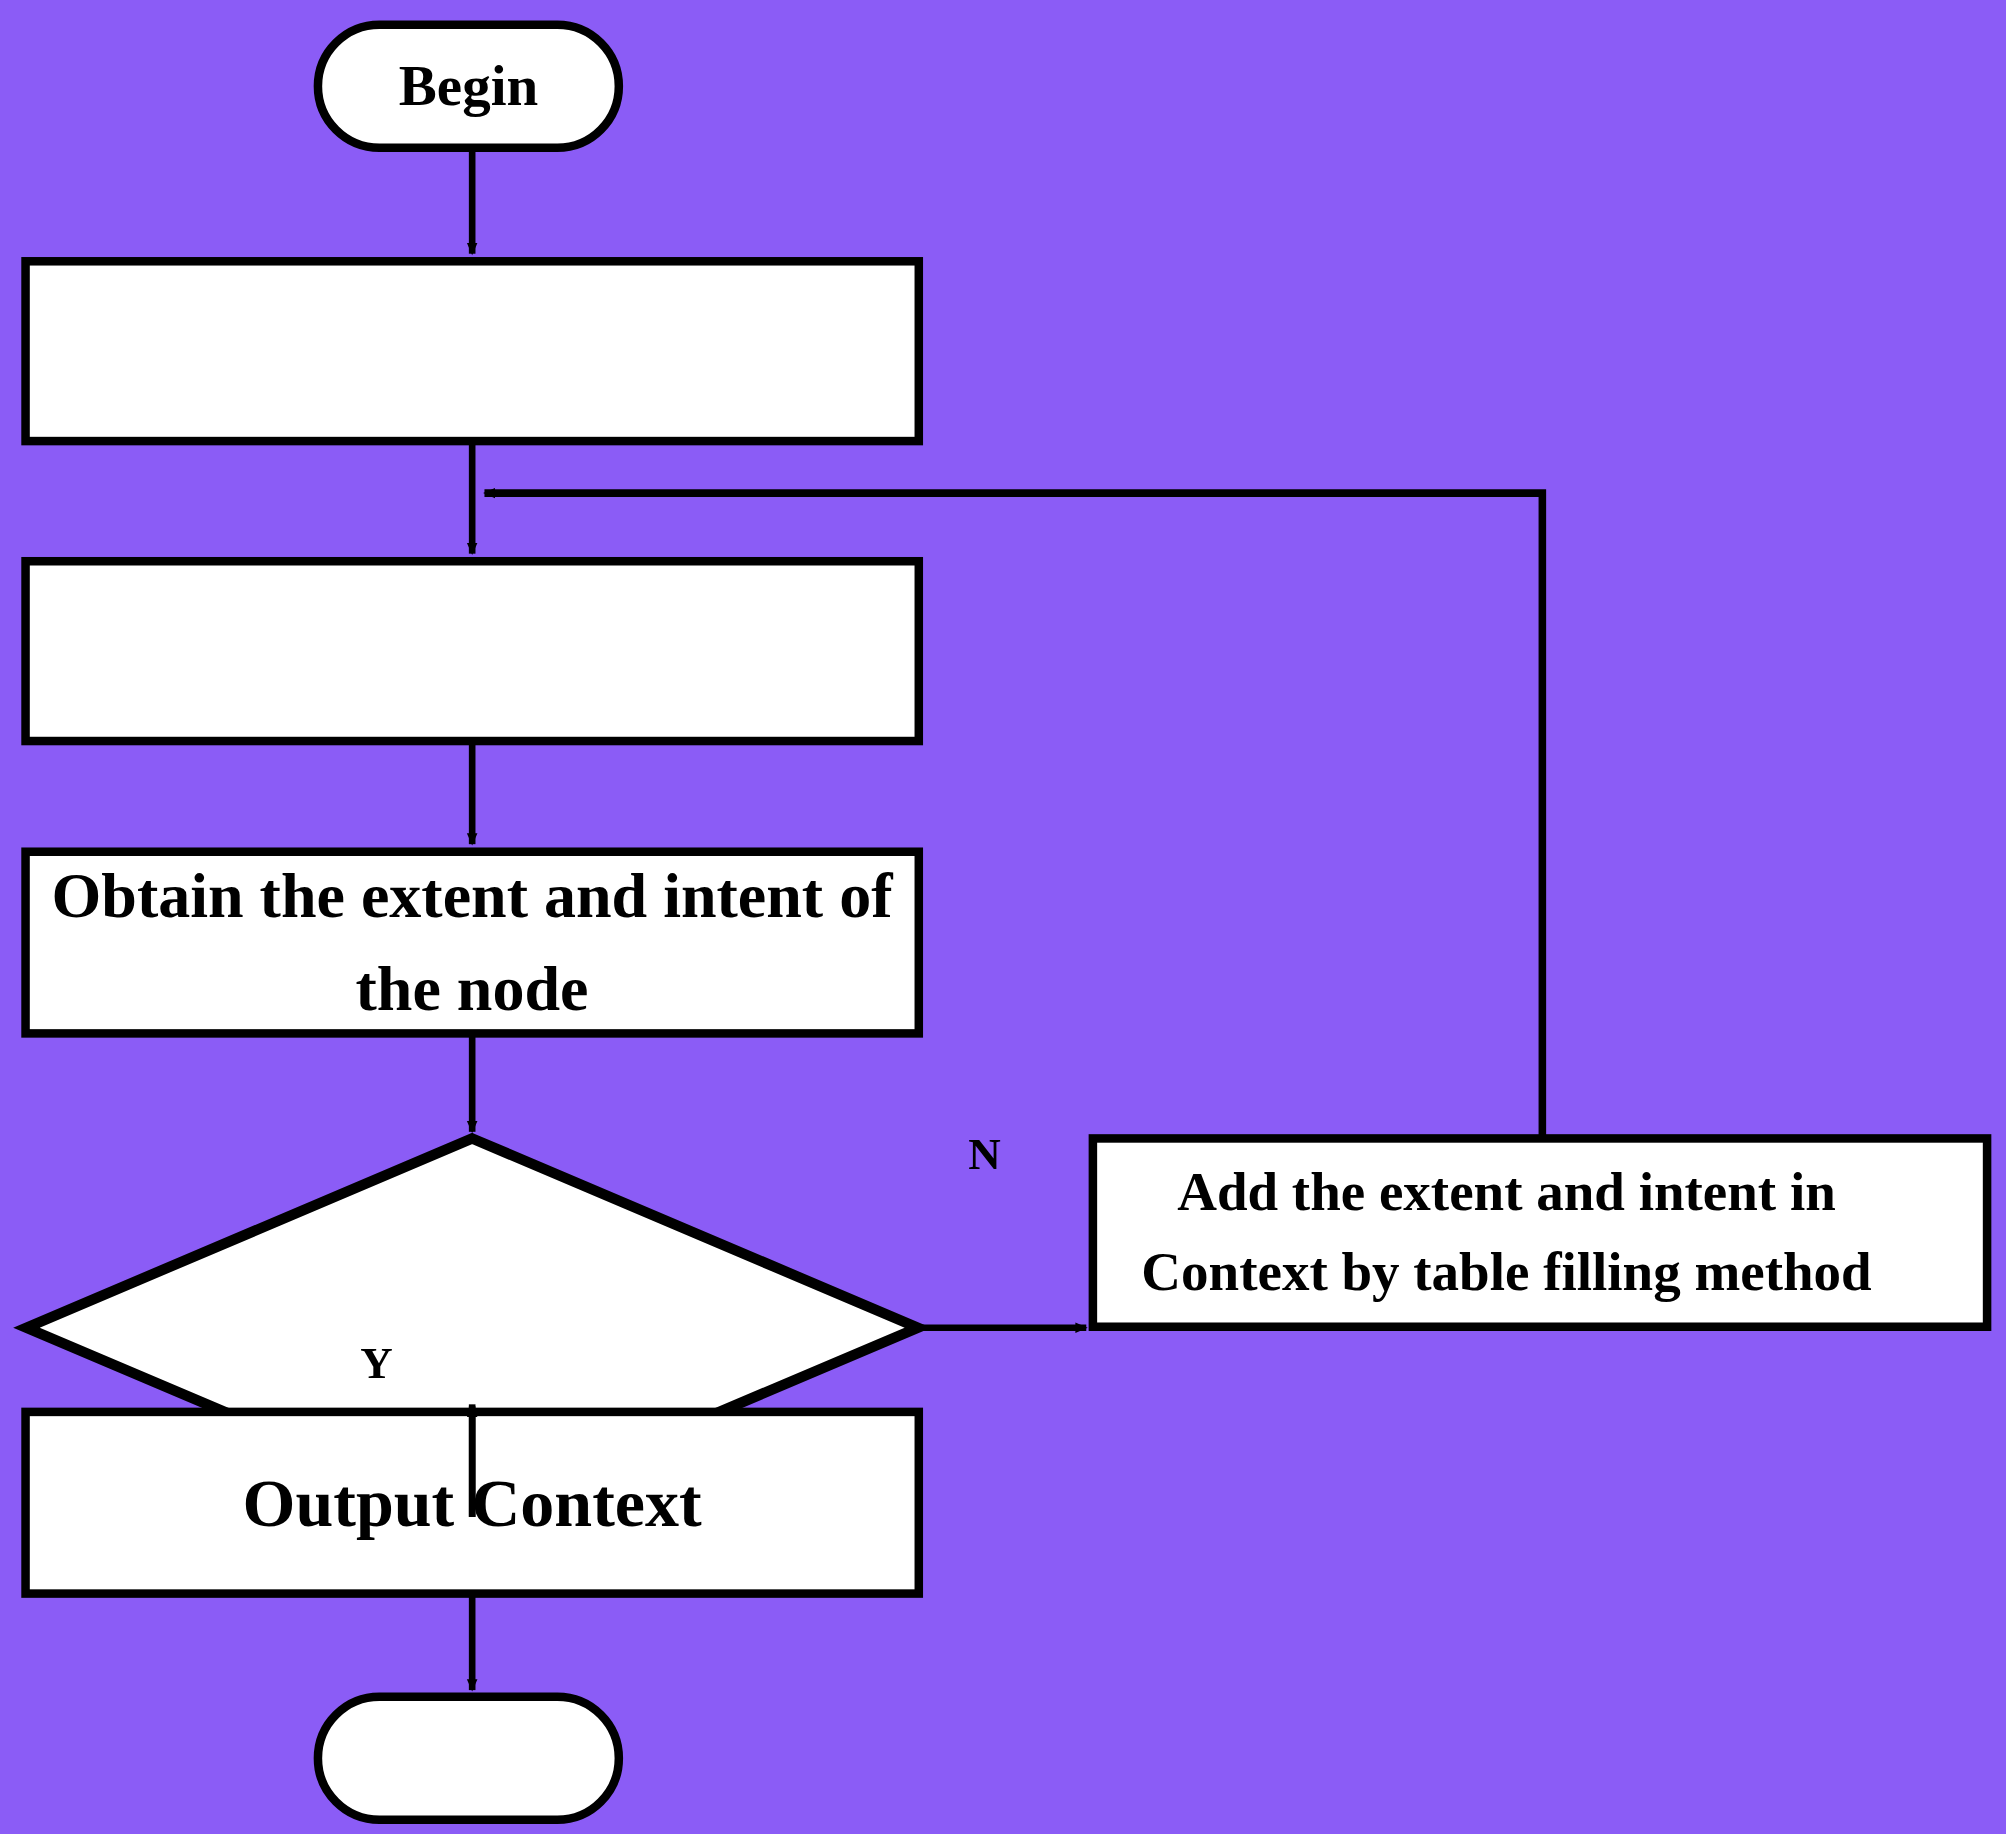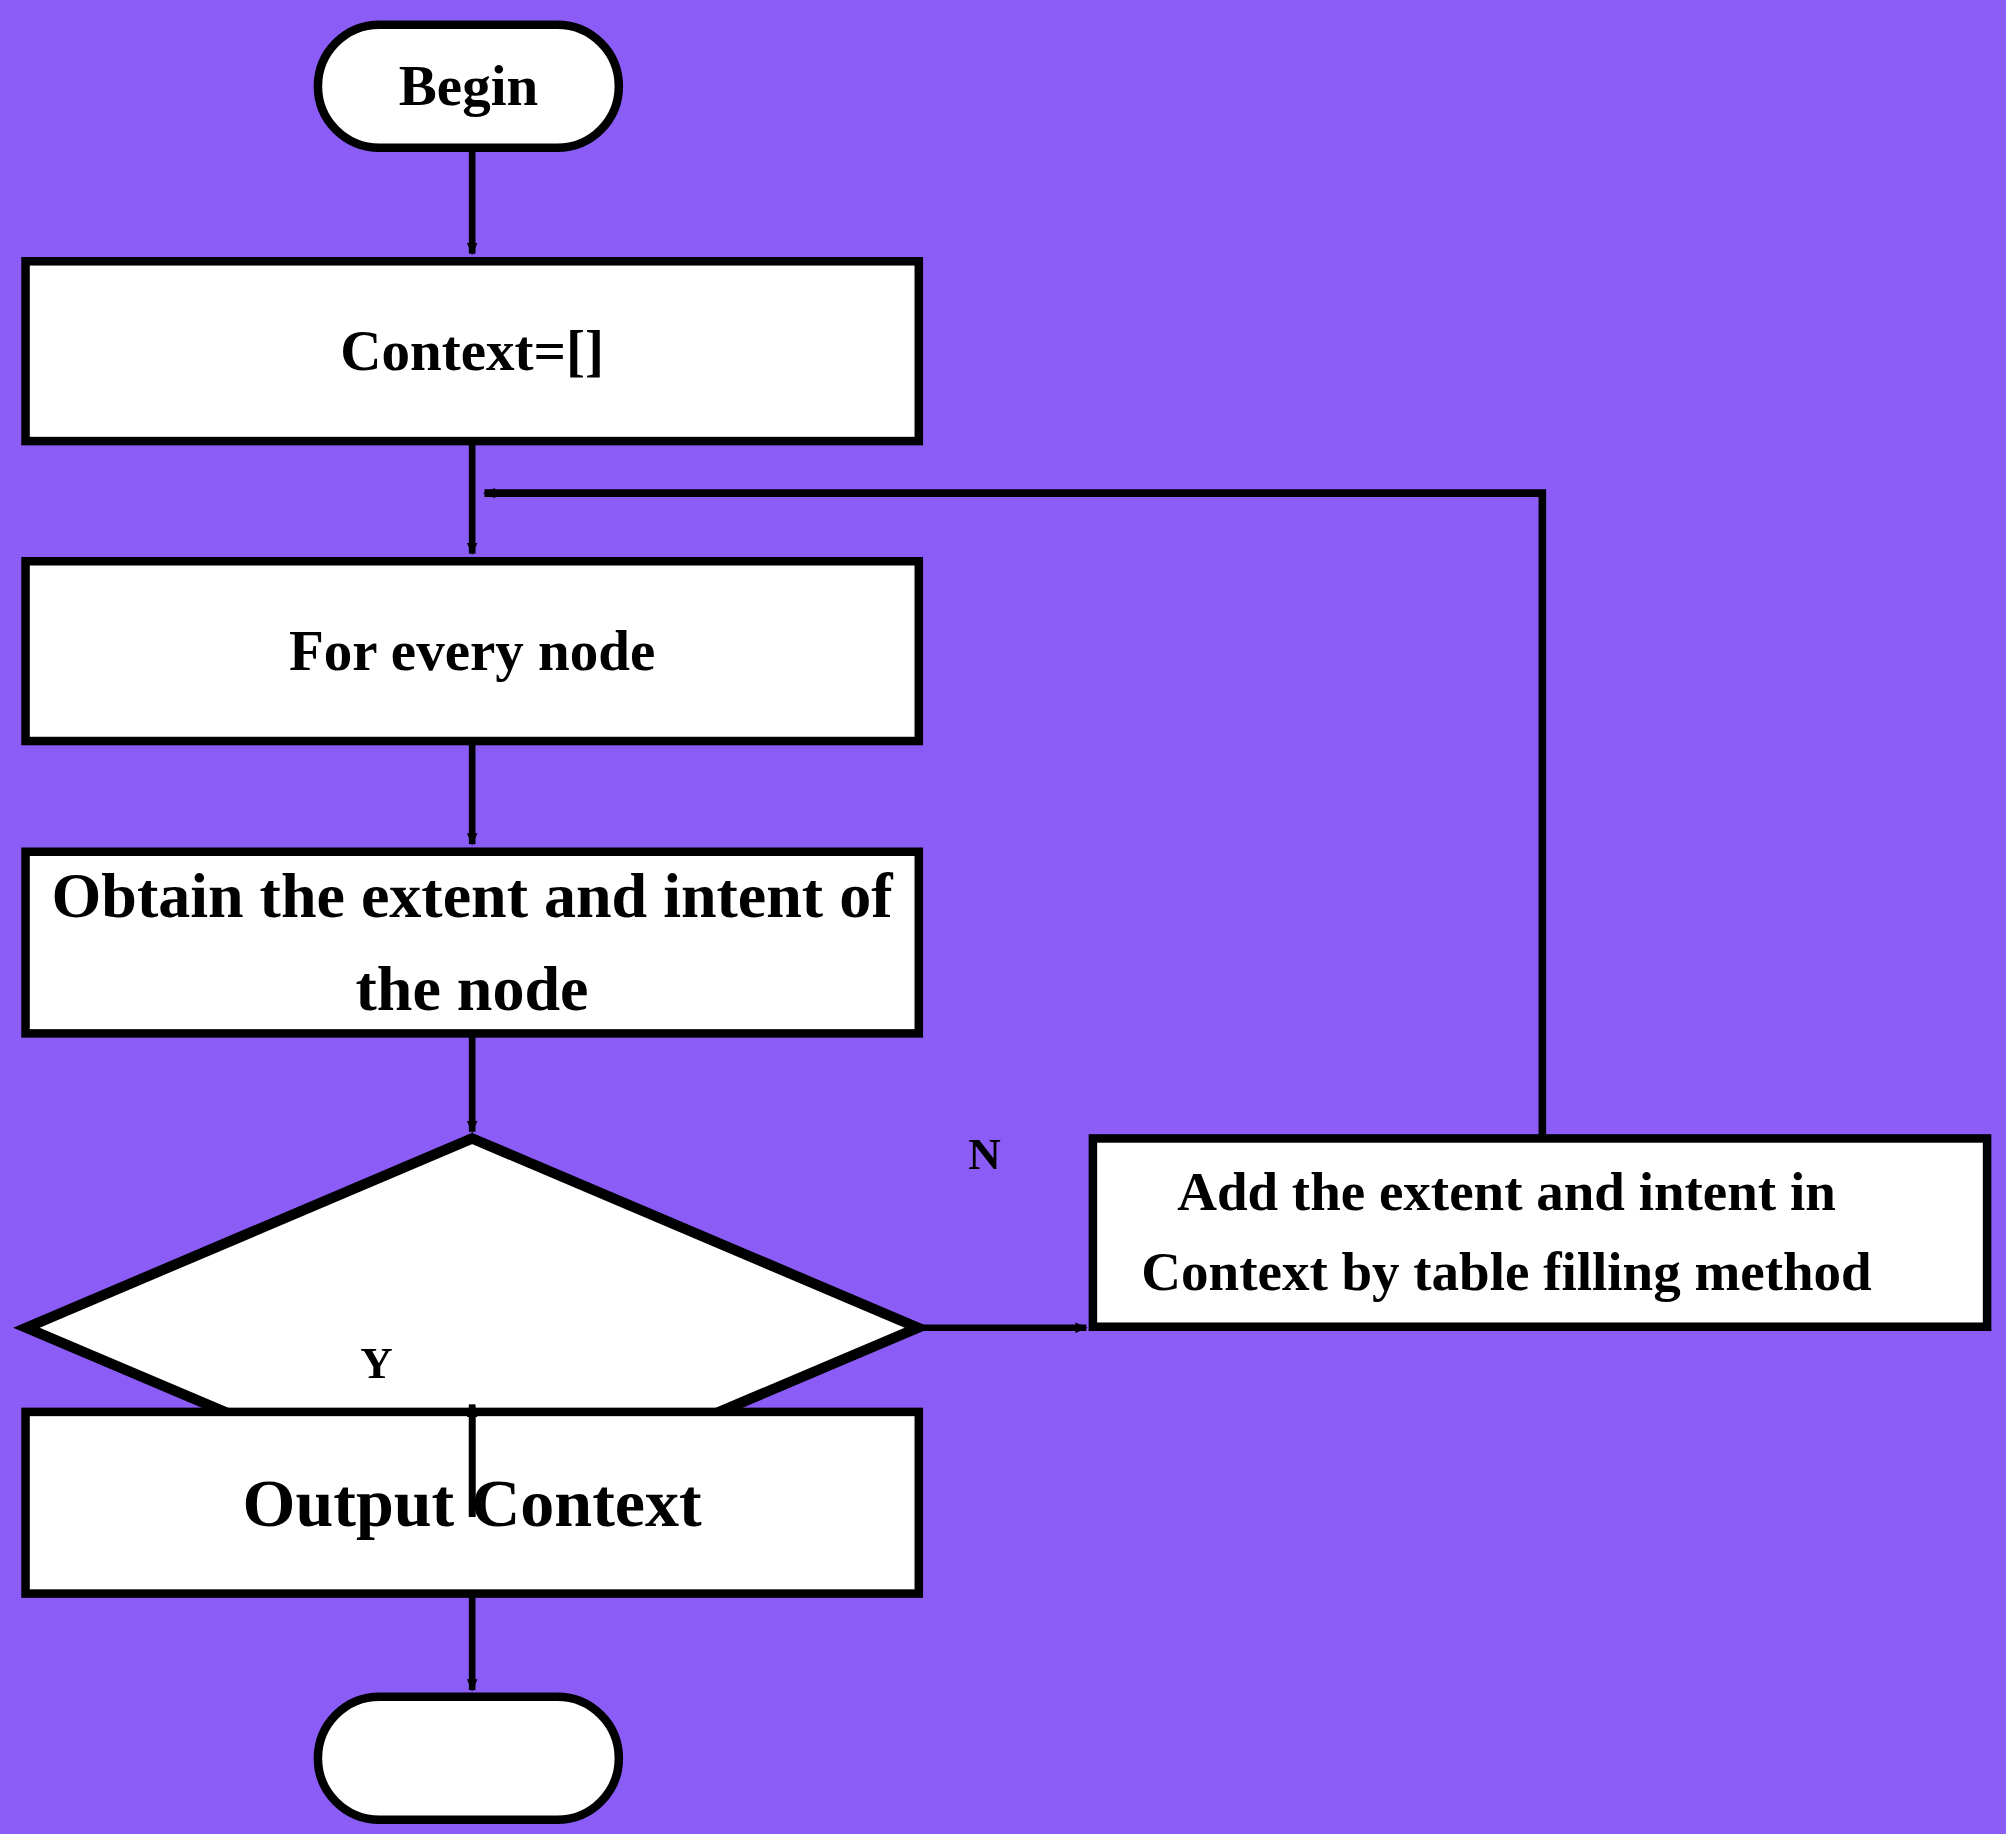--- a/index.html
+++ b/index.html
@@ -84,23 +84,21 @@
     <line x1="499" y1="1603" x2="499" y2="1484" stroke="#000000" stroke-width="7" transform="translate(0,0)"></line>
     <line x1="499" y1="1603" x2="499" y2="1486" stroke="#000000" stroke-width="7" marker-end="url(#arrow)"></line>
 
     <line x1="499" y1="1684" x2="499" y2="1786" stroke="#000000" stroke-width="7" marker-end="url(#arrow)"></line>
 
     <path d="M1630,1203 L1630,521 L512,521" fill="none" stroke="#000000" stroke-width="8" marker-end="url(#arrow)"></path>
   </svg>
 
   <div class="node-label" style="left:318px; top:24.6px; width:301px; height:123px; font-size:57px;">Begin</div>
 
-  <div class="node-label" style="left:25.6px; top:261px; width:893px; height:180px; font-size:57px;">Context=[]</div>
 
-  <div class="node-label" style="left:25.6px; top:561px; width:893px; height:180px; font-size:57px;">For every node</div>
 
   <div class="node-label" style="left:35px; top:852px; width:874px; height:182px; font-size:64px;">Obtain the extent and intent of
 the node</div>
 
 
   <div class="node-label" style="left:1069px; top:1138px; width:875px; height:188px; font-size:55px;">Add the extent and intent in
 Context by table filling method</div>
 
   <div class="node-label" style="left:25.6px; top:1412px; width:893px; height:182px; font-size:68px;">Output Context</div>
 

